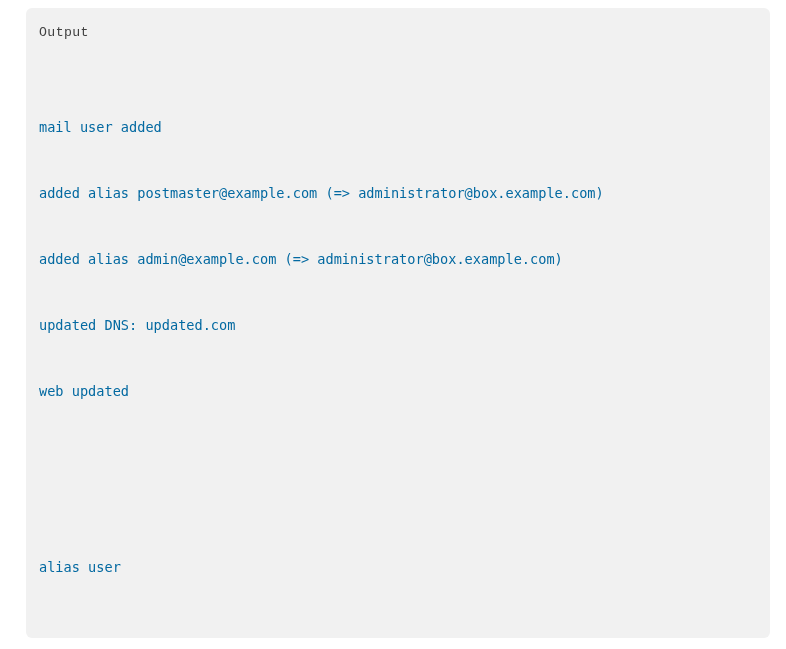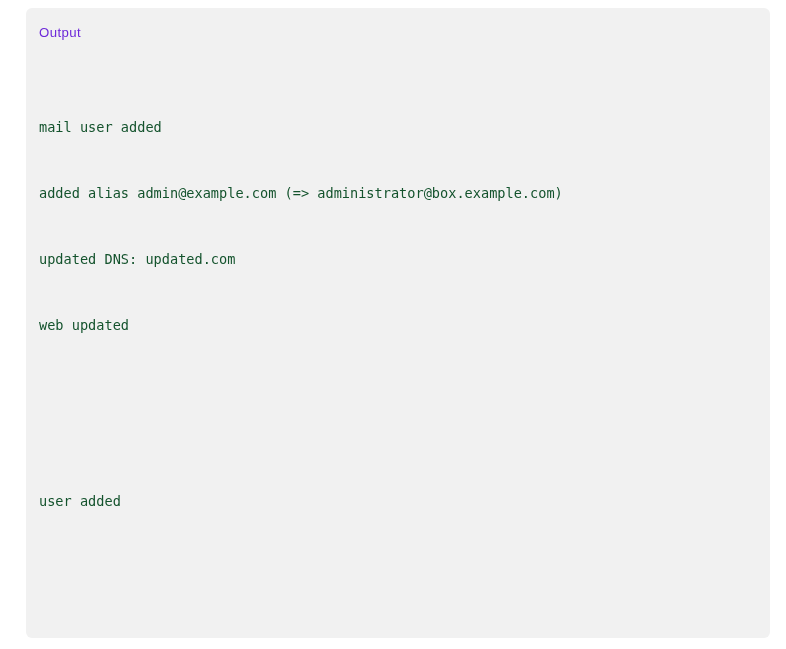--- a/index.html
+++ b/index.html
@@ -30,24 +30,24 @@
     width: 744px;
     height: 630px;
     background: #f1f1f1;
     border-radius: 6px;
     box-sizing: border-box;
     padding: 14px 0 0 13px;
     overflow: hidden;
   }
 
   .output-label {
-    font-family: Liberation Sans, sans-serif;
+    font-family: Liberation Mono, monospace;
     font-size: 13.2px;
     line-height: 22px;
-    color: #6d28d9;
+    color: #404040;
     letter-spacing: 0.4px;
     height: 22px;
     margin: 0 0 6px 0;
     user-select: none;
   }
 
   .output-body {
     font-family: "DejaVu Sans Mono", monospace;
     font-size: 13.6px;
     line-height: 22px;
@@ -56,46 +56,47 @@
     margin: 0;
     letter-spacing: 0px;
   }
 
   .line {
     height: 22px;
     white-space: pre;
     font-family: "DejaVu Sans Mono", monospace;
     font-size: 13.6px;
     line-height: 22px;
-    color: #14532d;
+    color: #0369a1;
   }
 
   .line.blank {
     height: 22px;
   }
 </style>
 </head>
 <body>
 
 <div id="page">
 
   <div class="output-block">
 
     <div class="output-label">Output</div>
 
     <div class="output-body">
 
       <div class="line">mail user added</div>
+      <div class="line">added alias postmaster@example.com (=&gt; administrator@box.example.com)</div>
       <div class="line">added alias admin@example.com (=&gt; administrator@box.example.com)</div>
       <div class="line">updated DNS: updated.com</div>
       <div class="line">web updated</div>
 
       <div class="line blank"></div>
 
-      <div class="line">user added</div>
+      <div class="line">alias user</div>
       
       
 
       
       
 
       
 
       
 

